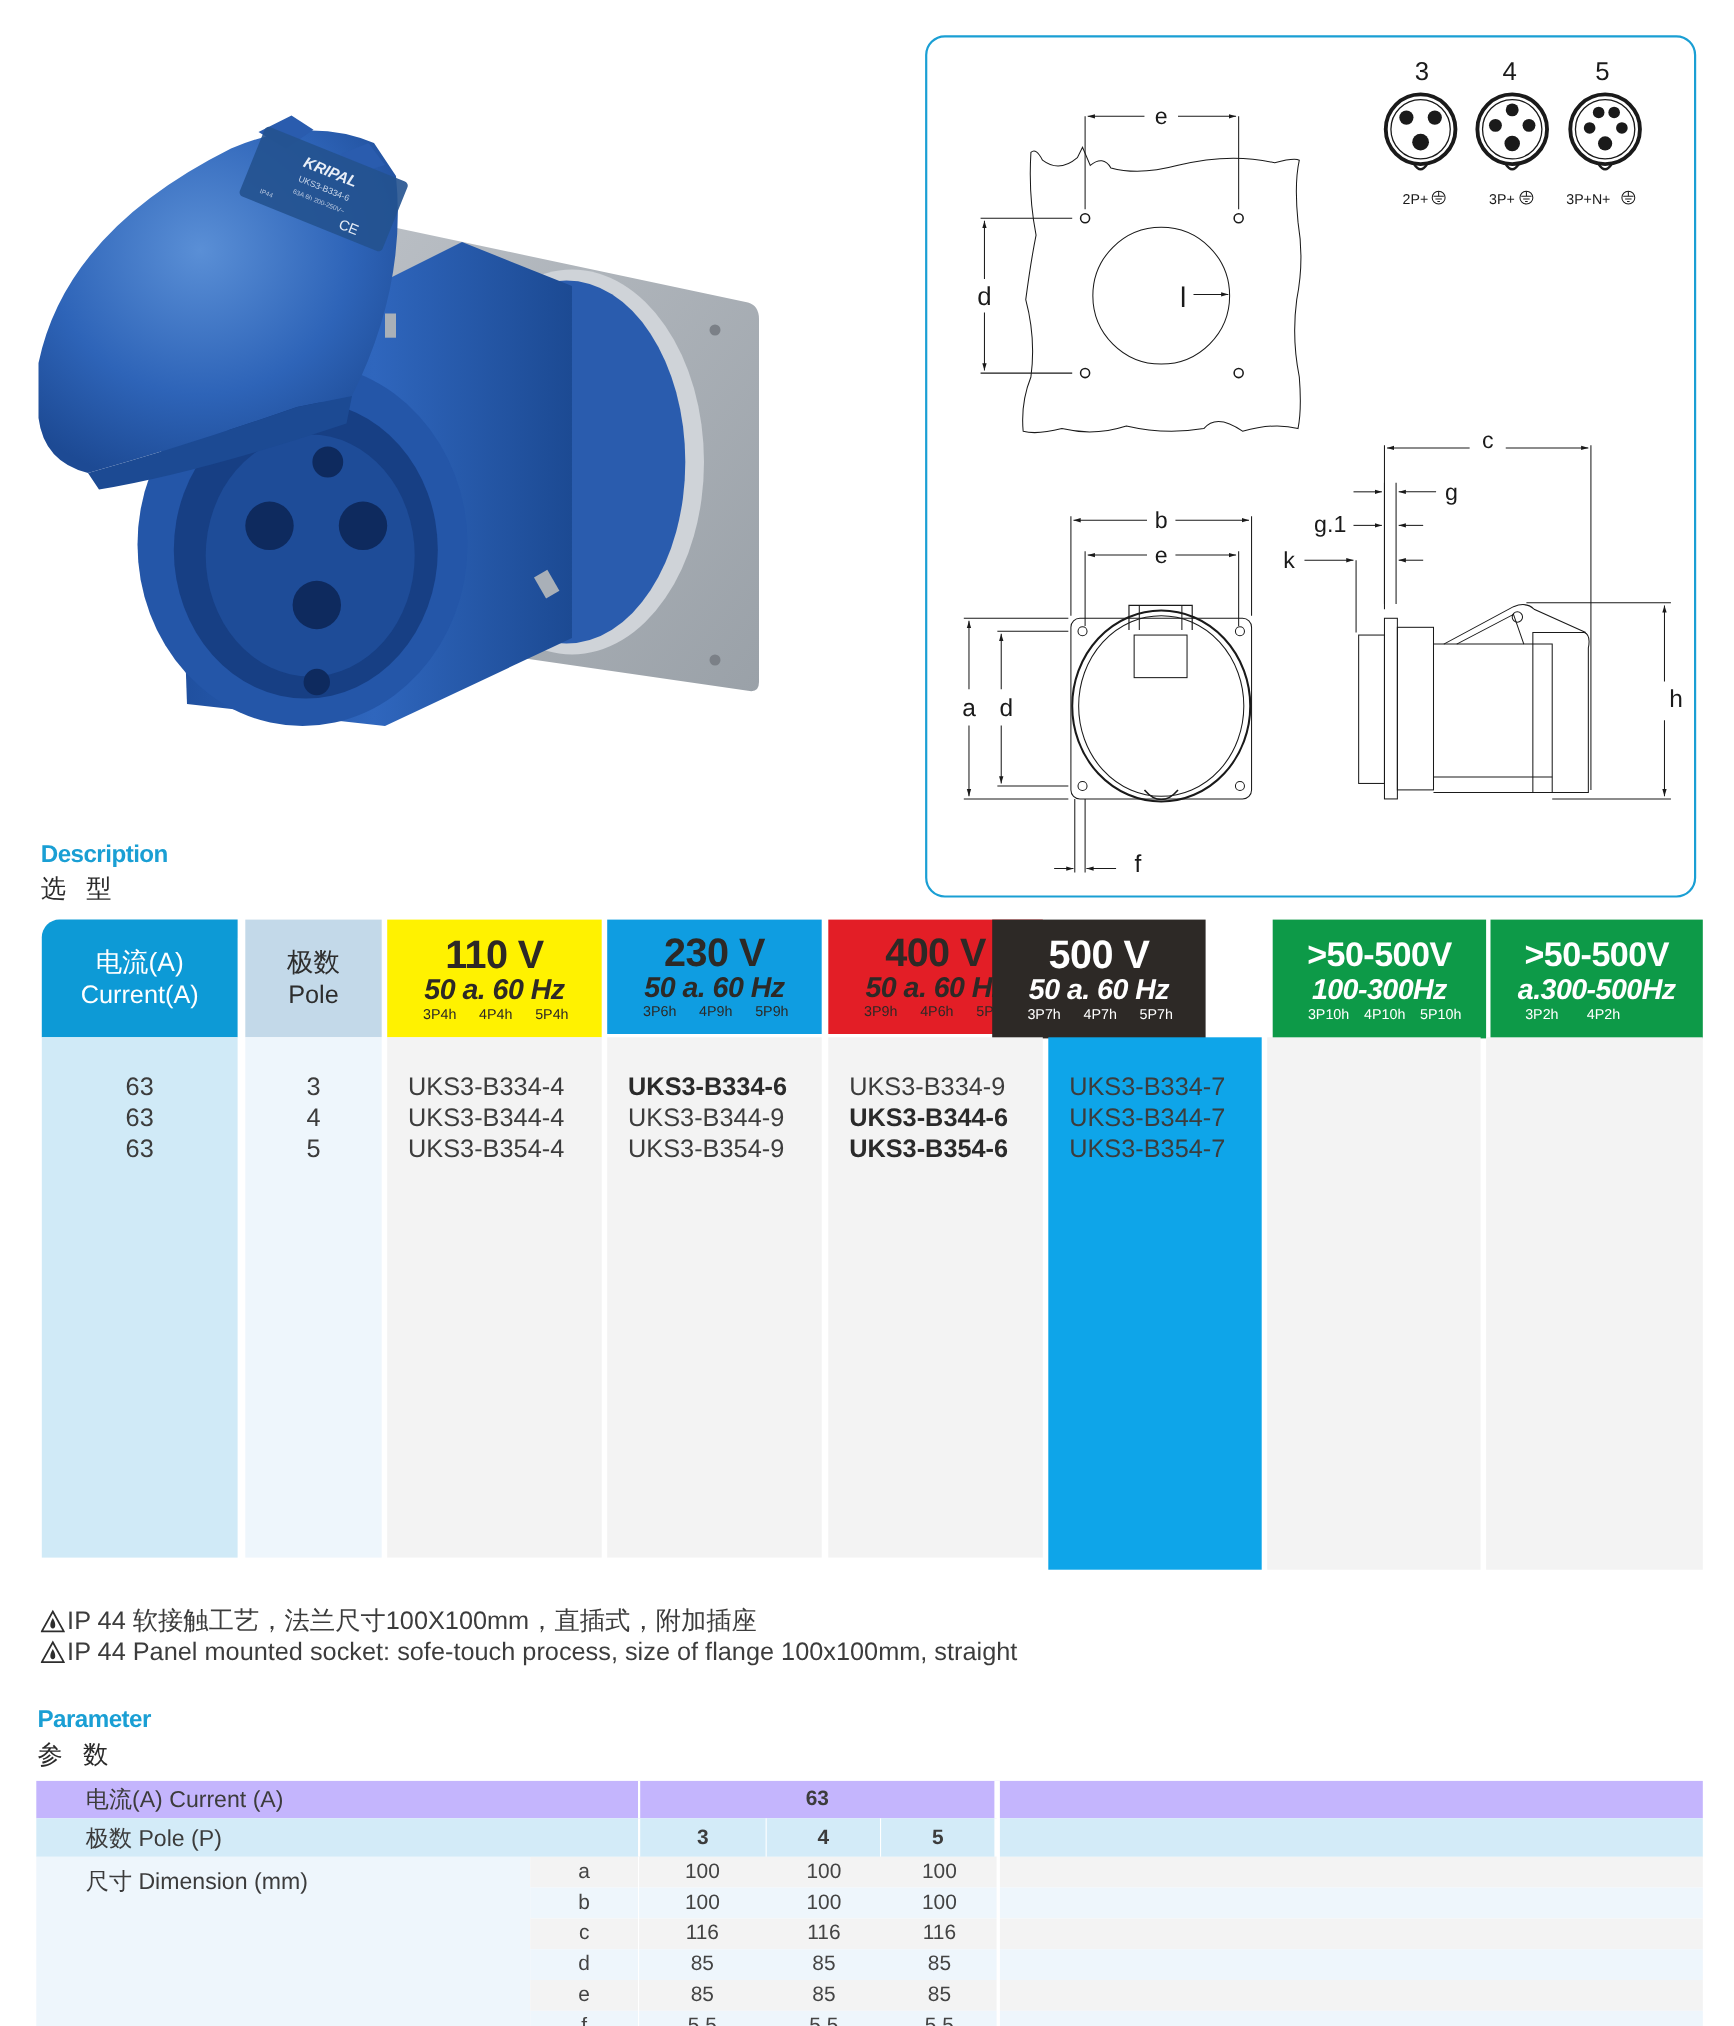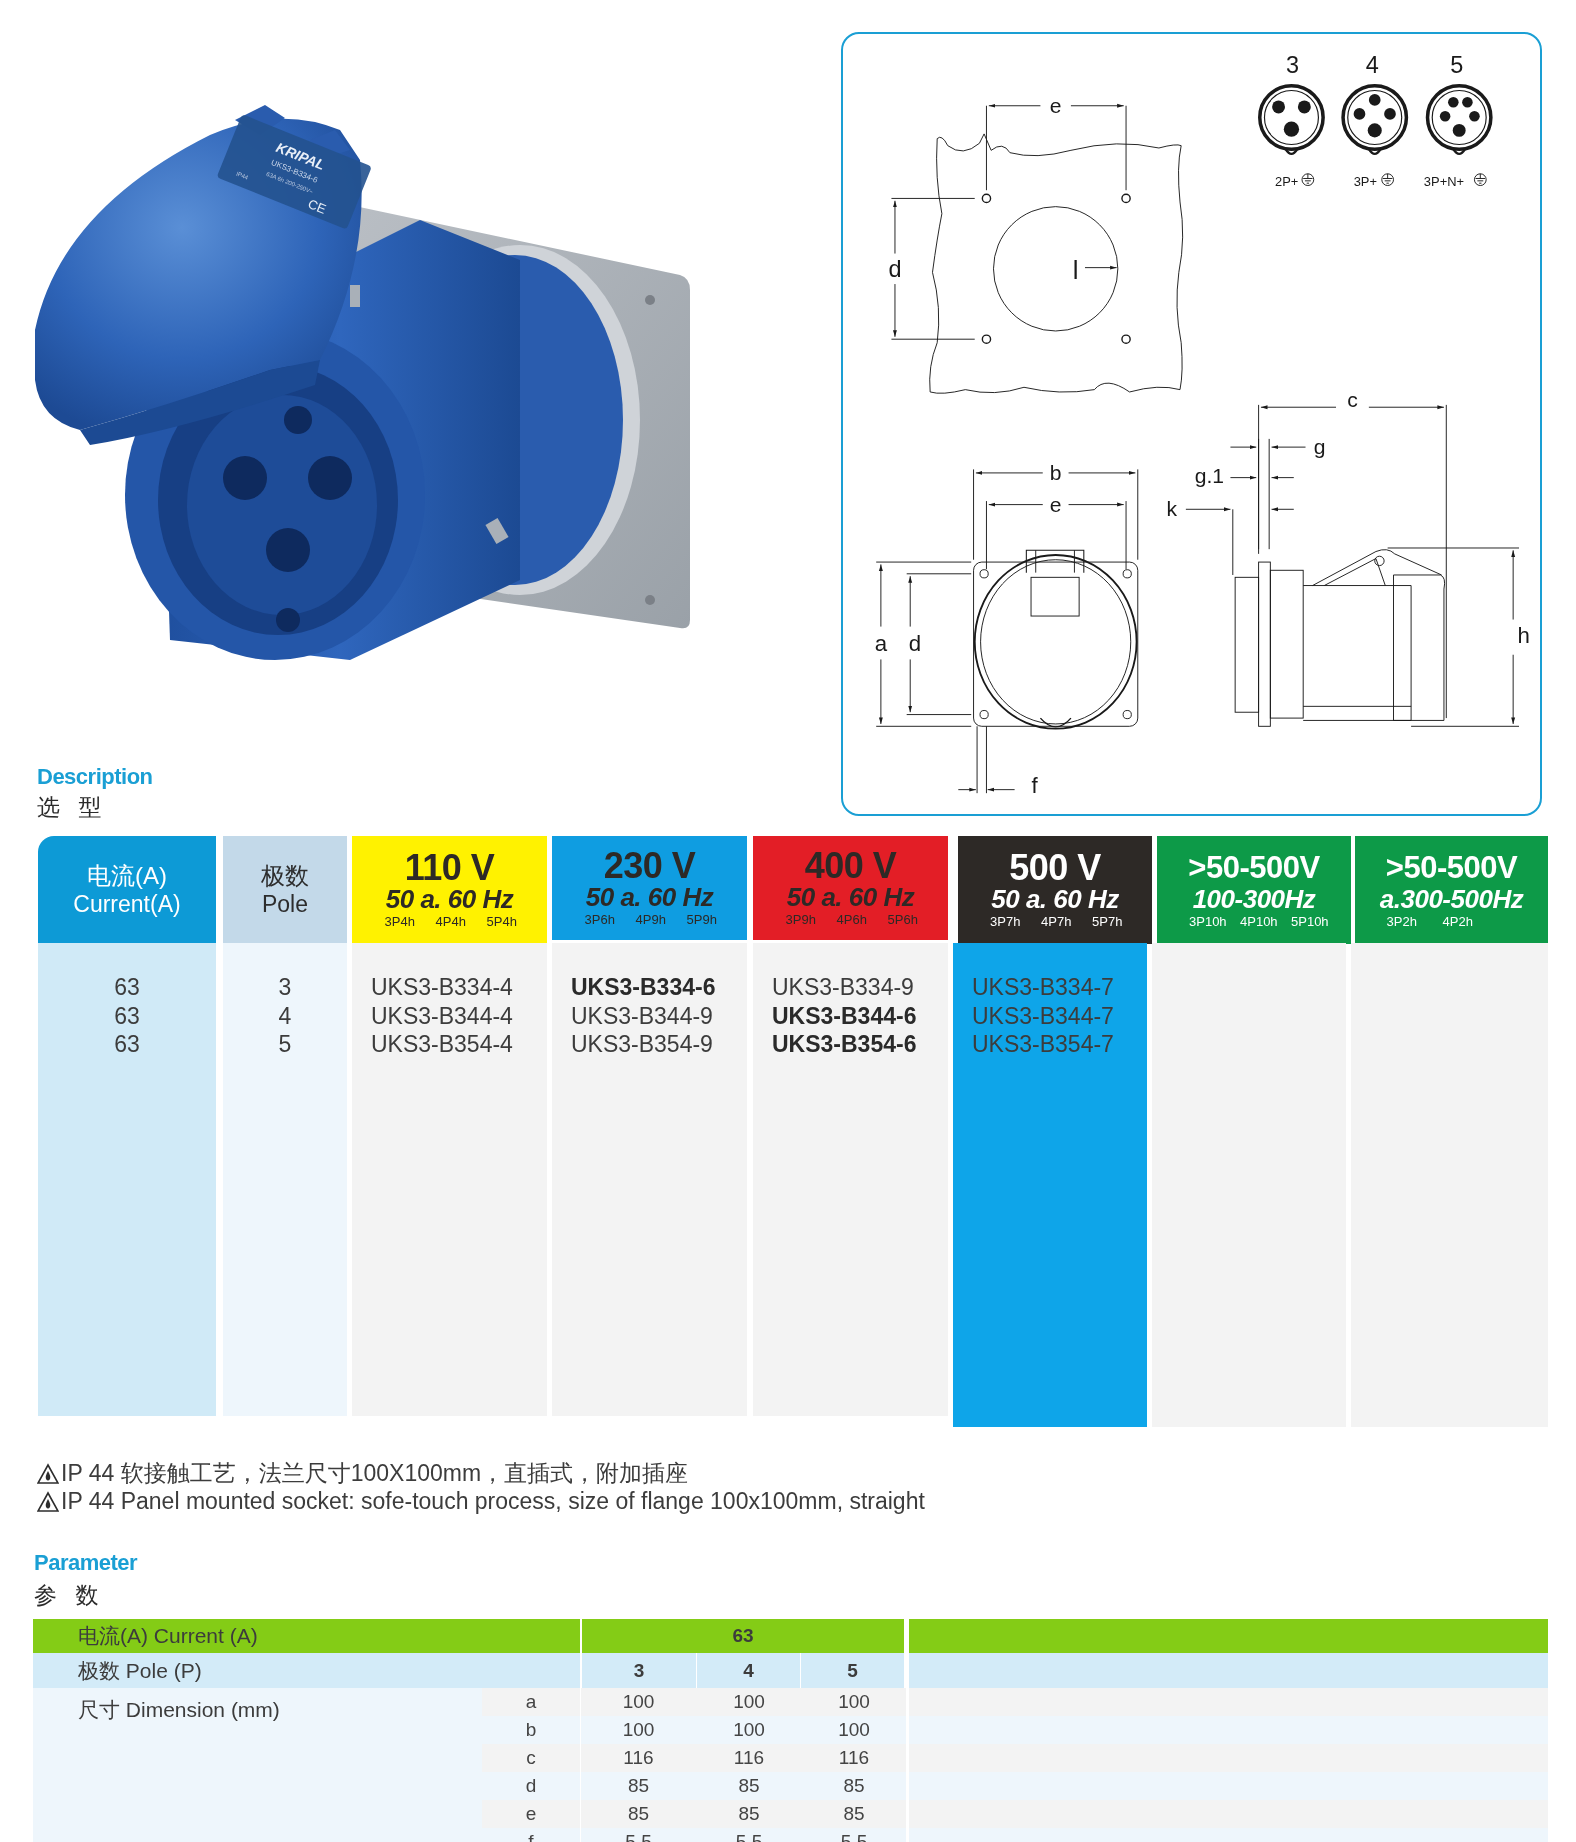--- a/index.html
+++ b/index.html
@@ -312,21 +312,21 @@
     <div class="pole">
         <span>4P</span>
         <span>6h</span>
       </div>
     <div class="pole">
         <span>5P</span>
         <span>6h</span>
       </div>
   </div>
 </div>
-<div class="hcell volt" style="left:958px; width:194px; height:108px; top:836px; background:#2d2926; color:#ffffff;">
+<div class="hcell volt" style="left:902px; width:194px; height:108px; top:836px; background:#2d2926; color:#ffffff;">
   <div class="v1">500 V</div>
   <div class="v2">50 a. 60 Hz</div>
   <div class="poles">
     <div class="pole">
         <span>3P</span>
         <span>7h</span>
       </div>
     <div class="pole">
         <span>4P</span>
         <span>7h</span>
@@ -426,21 +426,21 @@
   <svg width="22" height="22" viewBox="0 0 22 22">
       <path d="M11 2 L21 20 L1 20 Z" fill="none" stroke="#2d2d2d" stroke-width="1.6"></path>
       <path d="M11 8 Q8 13 9 16 Q11 19 13 16 Q14 13 11 8 Z" fill="#2d2d2d"></path>
     </svg>
   <span>IP 44 Panel mounted socket: sofe-touch process, size of flange 100x100mm, straight</span>
 </div>
 
 <div class="abs section-en" style="left:34px; top:1550px;">Parameter</div>
 <div class="abs section-zh" style="left:34px; top:1580px;">参 数</div>
 
-<div class="prow" style="top:1619px; height:34px; background:#84cc16;">
+<div class="prow" style="top:1619px; height:34px; background:#c4b5fd;">
   <div class="pcell plabel">电流(A) Current (A)</div>
   <div class="pcell pval" style="left:547px; width:327px; font-weight:bold; border-left:2px solid #ffffff; border-right:3px solid #ffffff;">63</div>
 </div>
 
 <div class="prow" style="top:1653px; height:35px; background:#d3ebf8;">
   <div class="pcell plabel">极数 Pole (P)</div>
   <div class="pcell pval" style="left:547px; width:117px; border-left:2px solid #ffffff; border-right:1px solid #ffffff; font-weight:bold;">3</div>
   <div class="pcell pval" style="left:664px; width:104px; border-right:1px solid #ffffff; font-weight:bold;">4</div>
   <div class="pcell pval" style="left:768px; width:106px; border-right:3px solid #ffffff; font-weight:bold;">5</div>
 </div>

